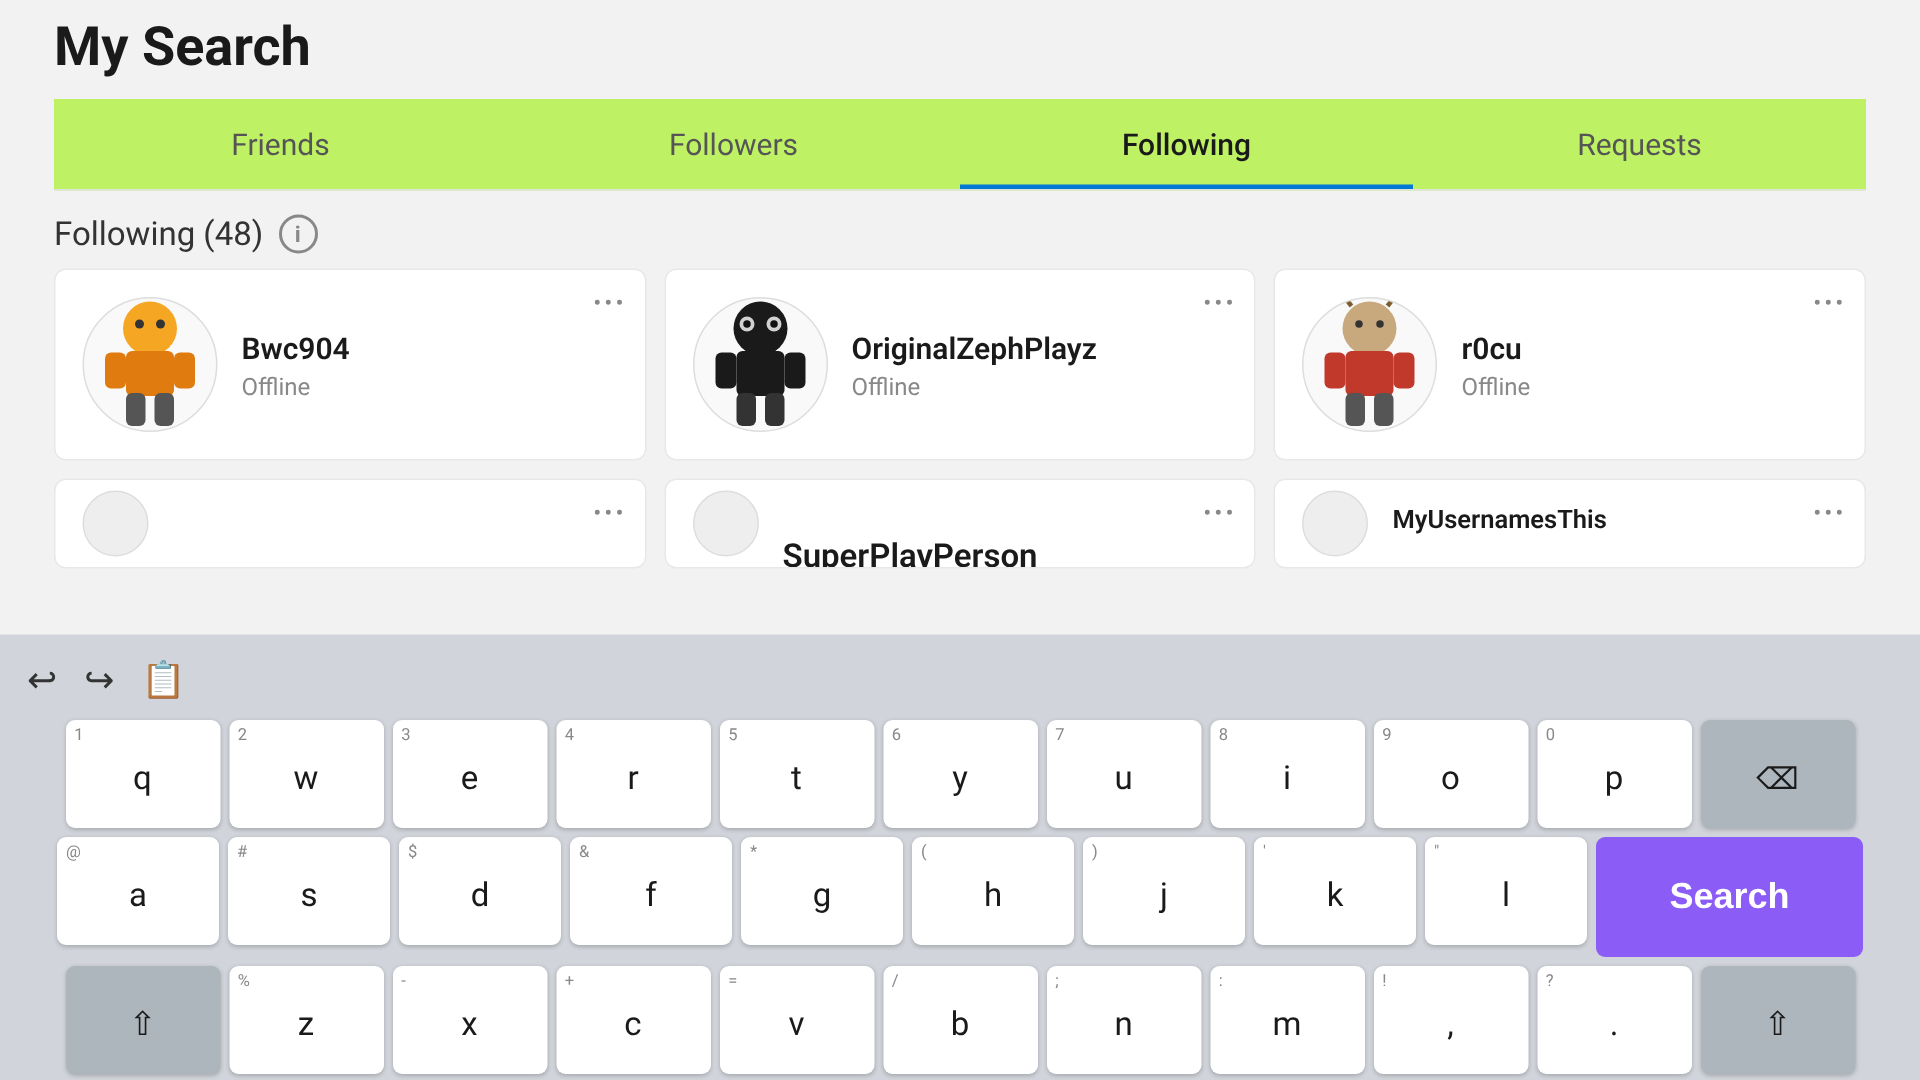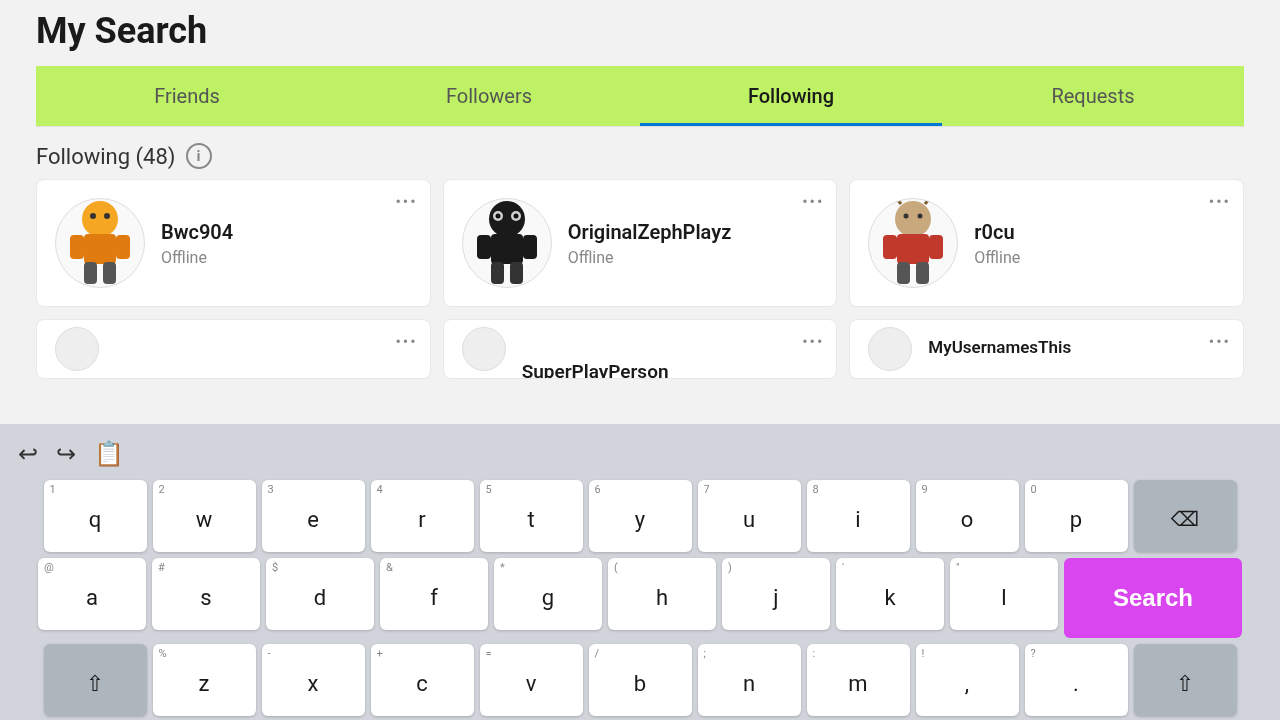--- a/index.html
+++ b/index.html
@@ -231,21 +231,21 @@
     .key-standard {
       width: 103px;
       height: 72px;
     }
 
     .key-dark {
       background: #adb5bd;
     }
 
     .key-search {
-      background: #d946ef;
+      background: #8b5cf6;
       color: #fff;
       width: 178px;
       height: 80px;
       font-size: 24px;
       font-weight: 600;
       border-radius: 6px;
       border: none;
       cursor: pointer;
     }
 
@@ -357,21 +357,21 @@
   </div>
 
   <div class="card-row-2">
     <div class="friend-card-partial">
       <div class="avatar-circle" style="width:44px;height:44px;background:#eee;"></div>
       <div class="more-btn">•••</div>
     </div>
     <div class="friend-card-partial">
       <div class="avatar-circle" style="width:44px;height:44px;background:#eee;"></div>
       <div class="friend-info">
-        <div class="friend-name" style="font-size:19px;margin-top:48px;">SuperPlayPerson</div>
+        <div class="friend-name" style="font-size:22px;margin-top:48px;">SuperPlayPerson</div>
       </div>
       <div class="more-btn">•••</div>
     </div>
     <div class="friend-card-partial">
       <div class="avatar-circle" style="width:44px;height:44px;background:#eee;"></div>
       <div class="friend-info">
         <div class="friend-name" style="font-size:17px;">MyUsernamesThis</div>
       </div>
       <div class="more-btn">•••</div>
     </div>

